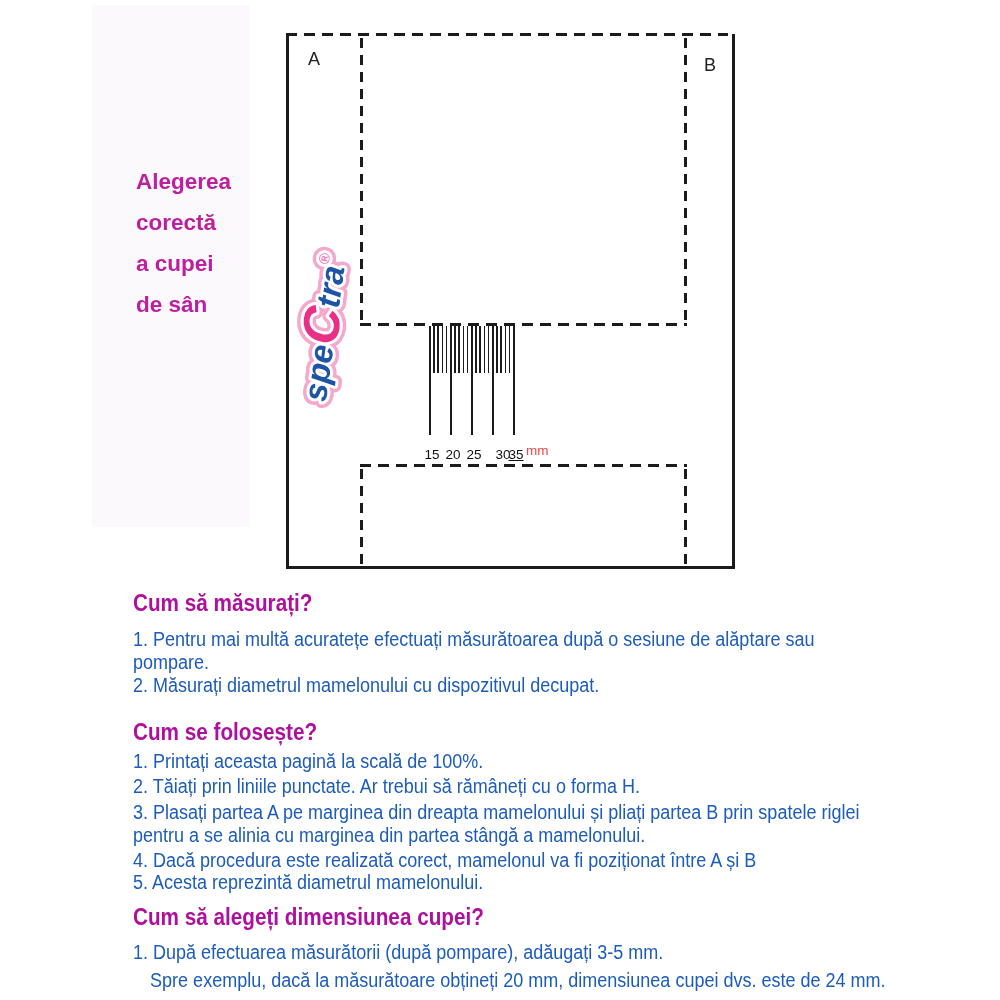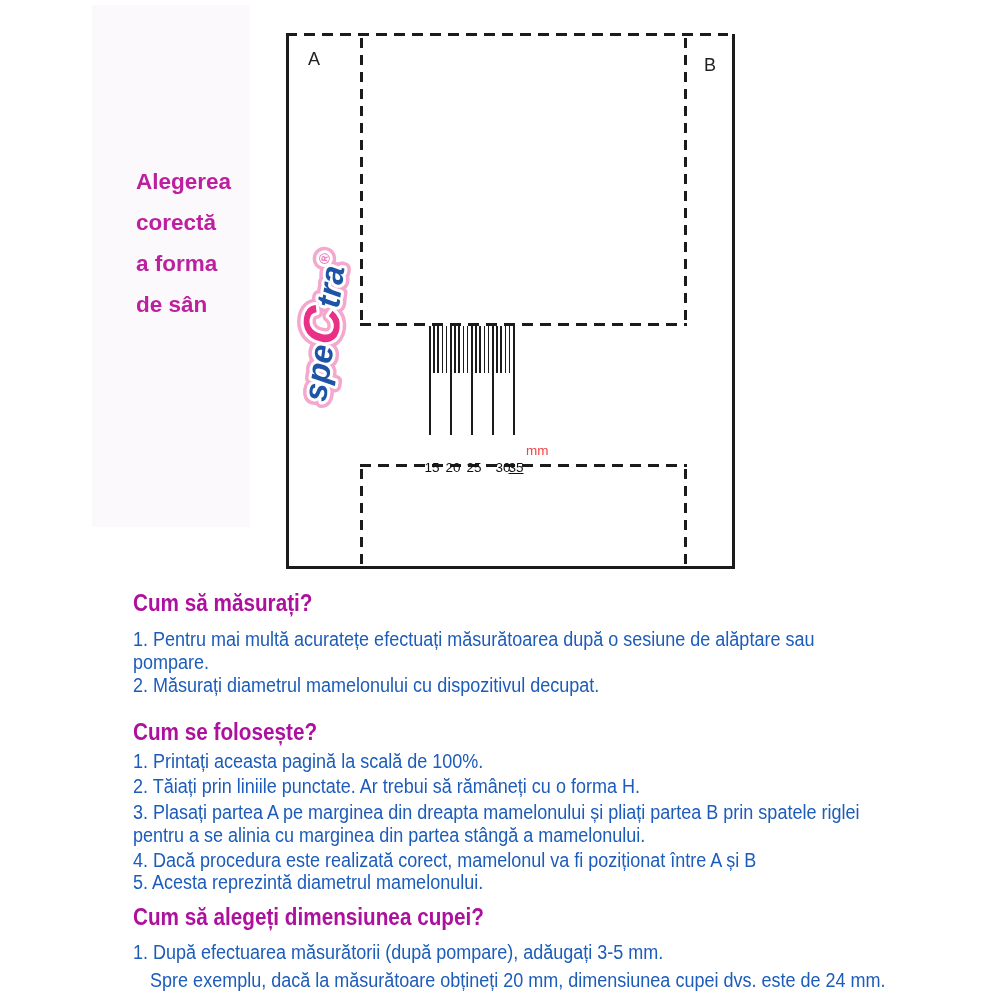--- a/index.html
+++ b/index.html
@@ -18,21 +18,21 @@
   .dash-h{position:absolute;height:3px;background-image:repeating-linear-gradient(90deg,var(--line) 0 11px,transparent 11px 18px);}
   .dash-v{position:absolute;width:2.6px;background-image:repeating-linear-gradient(180deg,var(--line) 0 10px,transparent 10px 17px);}
 
   .flap-label{position:absolute;font-size:18px;color:#222;}
 
   
   .ruler{position:absolute;left:429px;top:326px;width:120px;height:140px;}
   .tick{position:absolute;top:0;background:var(--line);}
   .tick.major{width:2.4px;height:109px;}
   .tick.minor{width:1.4px;height:47px;}
-  .rlabel{position:absolute;top:134px;transform:translateX(-50%);font-size:13.5px;color:#111;white-space:nowrap;}
+  .rlabel{position:absolute;top:121px;transform:translateX(-50%);font-size:13.5px;color:#111;white-space:nowrap;}
   .runit{position:absolute;left:97px;top:117px;font-size:13.5px;color:#ef4444;}
 
   
   .textcol{position:absolute;left:133px;top:0;width:880px;transform:scaleX(0.9);transform-origin:0 0;}
   .heading{position:absolute;left:0;font-size:23px;font-weight:bold;color:var(--heading);white-space:nowrap;}
   .bline{position:absolute;left:0;font-size:20px;color:var(--body);white-space:nowrap;}
   .bline.indent{left:19px;}
 
   .logo-svg{position:absolute;left:270px;top:226px;}
   .logo-layer{font-family:"Liberation Sans", sans-serif;font-weight:bold;font-style:italic;}
@@ -40,21 +40,21 @@
 </head>
 <body>
 
 <div id="stage">
 
   <div class="side-panel"></div>
 
   <div class="side-title">
     <div class="line">Alegerea</div>
     <div class="line">corectă</div>
-    <div class="line">a forma</div>
+    <div class="line">a cupei</div>
     <div class="line">de sân</div>
   </div>
 
   <div>
     <div class="dash-h" style="left:286px;top:33px;width:442px;"></div>
     <div class="solid-v" style="left:286px;top:34px;height:535px;"></div>
     <div class="solid-v" style="left:732px;top:34px;height:535px;"></div>
     <div class="solid-h" style="left:286px;top:566px;width:449px;"></div>
 
     <div class="dash-v" style="left:360px;top:38px;height:287px;"></div>

